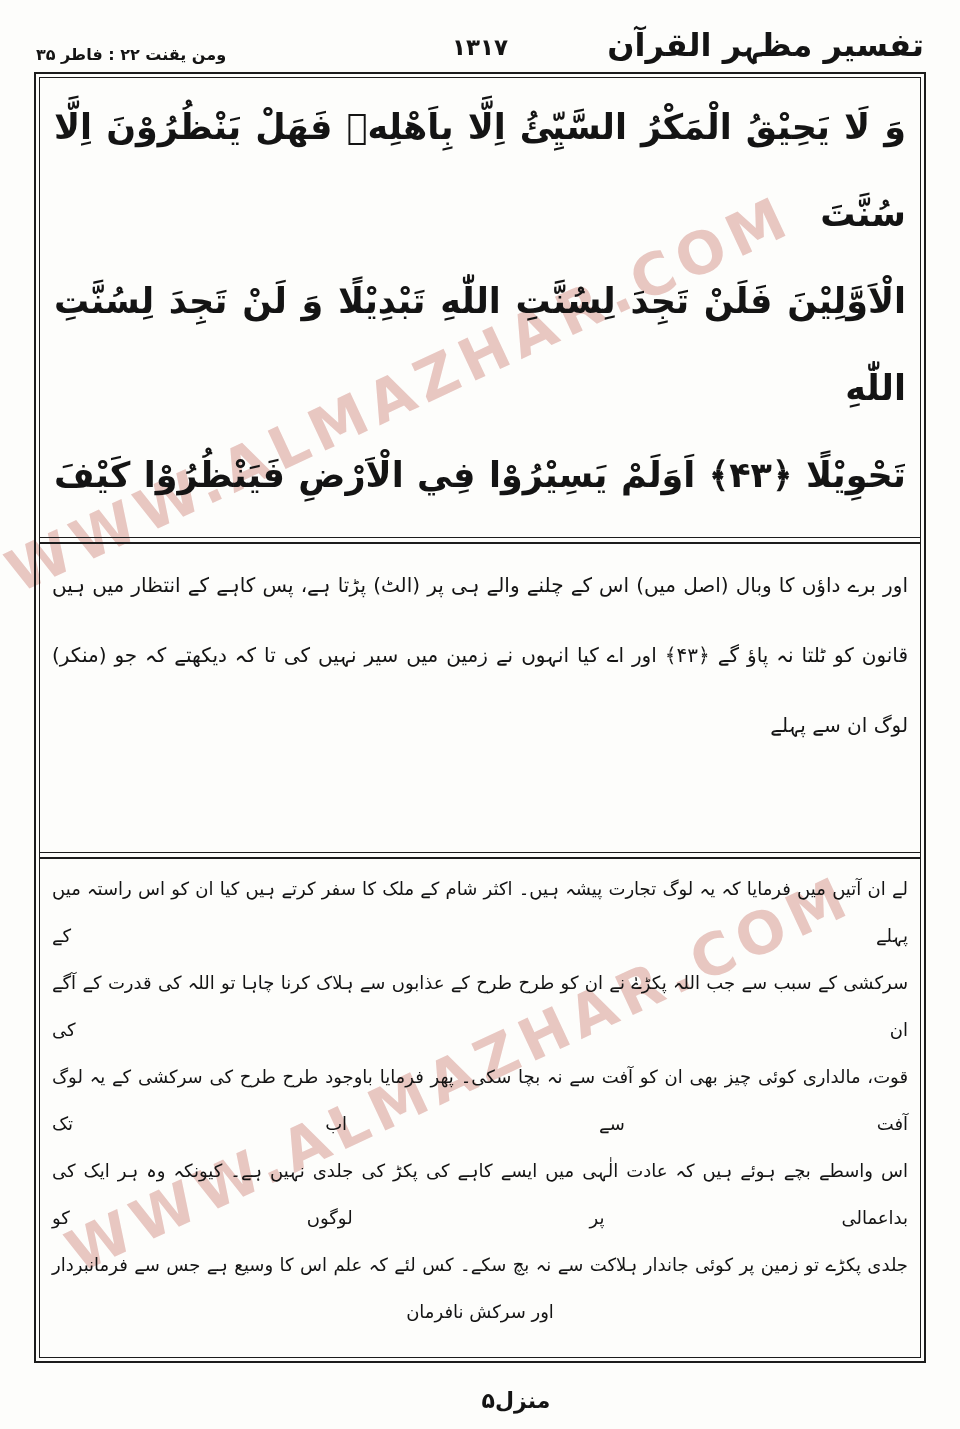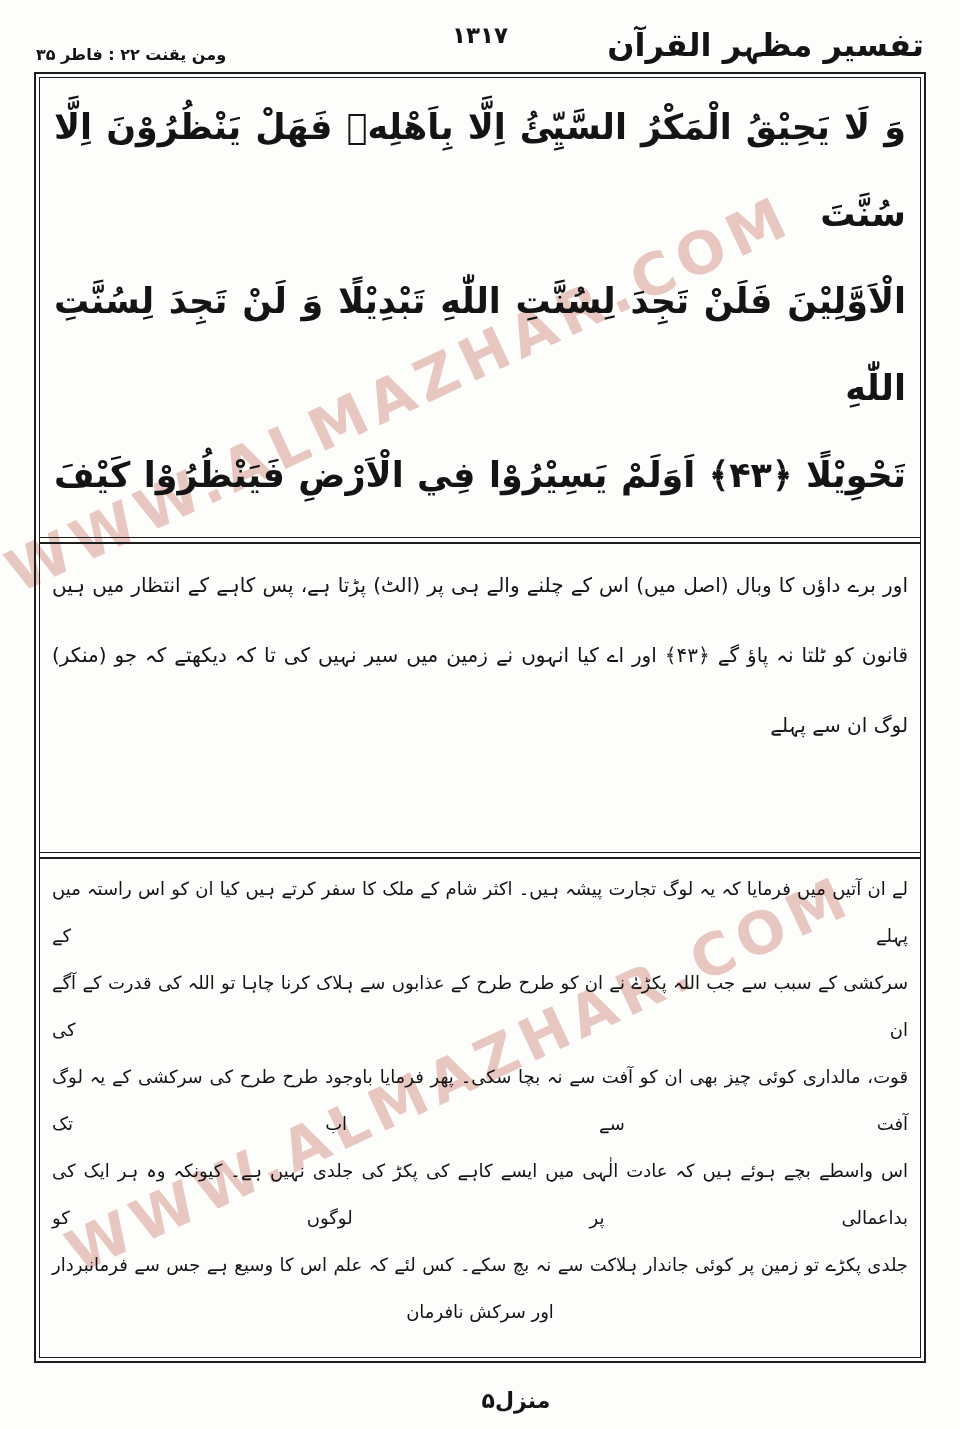--- a/index.html
+++ b/index.html
@@ -10,21 +10,21 @@
   }
   
   .header{
     position:absolute;top:16px;left:36px;right:36px;height:48px;
     display:flex;justify-content:space-between;align-items:flex-end;
     direction:rtl;z-index:2;
   }
   .header .book-title{font-size:32px;font-weight:bold;}
   .header .page-number{
     position:absolute;left:50%;transform:translateX(-50%);
-    font-size:23px;font-weight:bold;bottom:16px;
+    font-size:23px;font-weight:bold;bottom:4px;
   }
   .header .section-ref{font-size:16px;font-weight:bold;text-align:right;}
   
   .wm{
     position:absolute;z-index:0;color:#d79b93;opacity:.55;
     font-size:58px;font-weight:bold;letter-spacing:7px;white-space:nowrap;
     pointer-events:none;
   }
   .wm1{top:360px;left:-30px;transform:rotate(-25deg);}
   .wm2{top:1040px;left:30px;transform:rotate(-25deg);}

